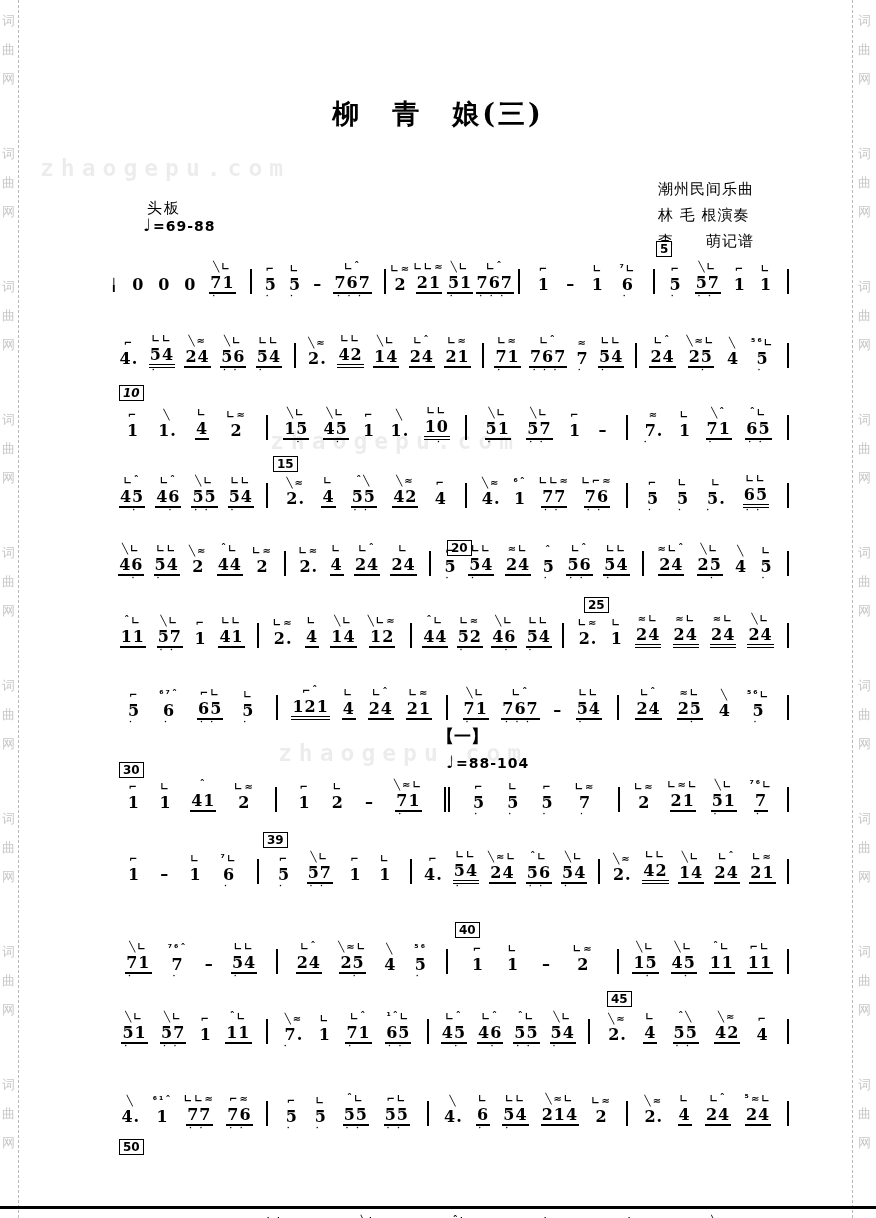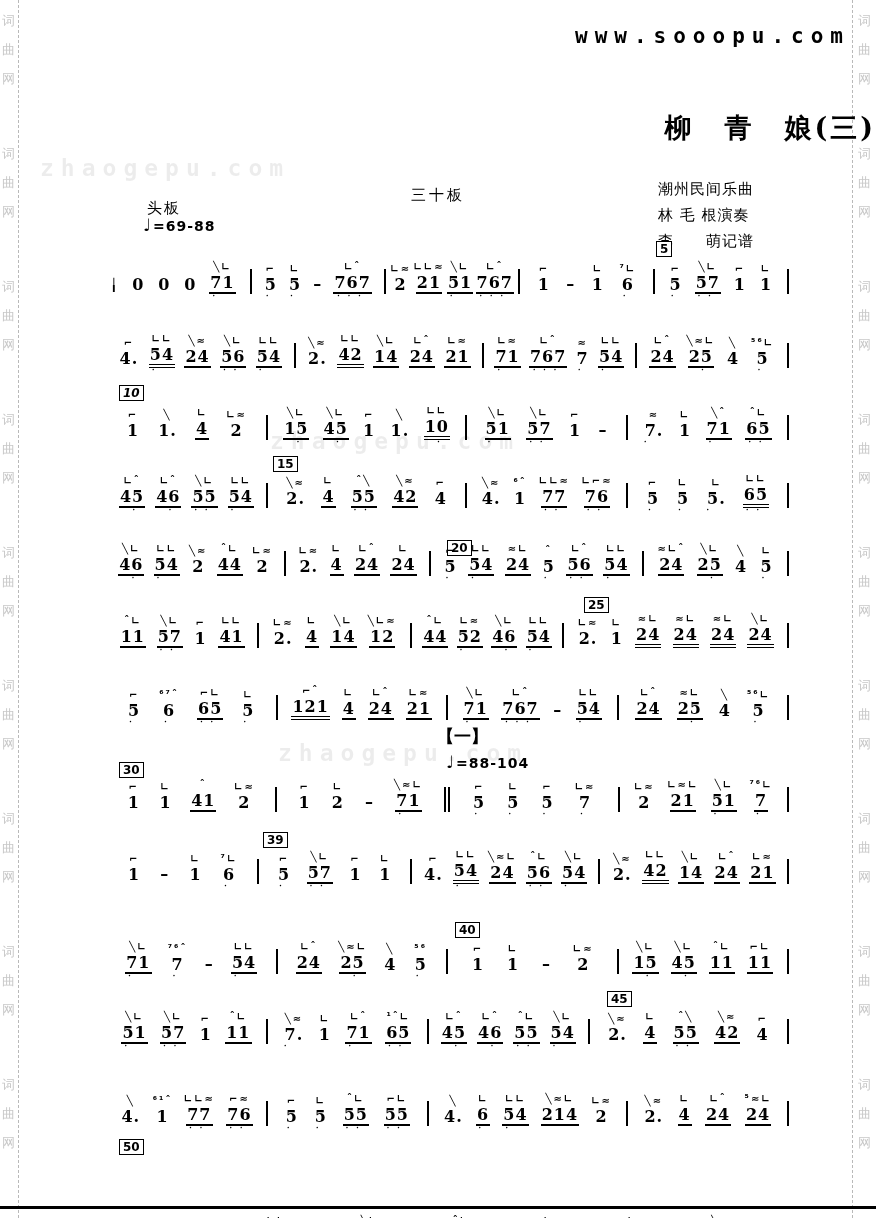--- a/index.html
+++ b/index.html
@@ -10,21 +10,21 @@
   .sidecol{position:absolute;top:0;bottom:0;width:16px;color:#c8c8c8;
            font:13px "DejaVu Serif",serif}
   .sidecol .wmgrp{position:absolute;left:2px;white-space:pre;line-height:29px;text-align:center}
   
   .sitewm{position:absolute;top:24px;left:575px;font:700 21px "DejaVu Sans Mono",monospace;
           letter-spacing:7px;white-space:nowrap}
   
   .faintwm{position:absolute;font:700 23px "DejaVu Sans Mono",monospace;letter-spacing:7px;
            color:#000;opacity:.07;white-space:nowrap}
   
-  .title{position:absolute;top:110px;left:0;width:100%;text-align:right;
+  .title{position:absolute;top:96px;left:0;width:100%;text-align:center;
          font:700 27px "DejaVu Serif",serif;letter-spacing:3px}
   .subtitle{position:absolute;top:151px;left:0;width:100%;text-align:center;
             font:700 19px "DejaVu Serif",serif;letter-spacing:4px}
   .ban{position:absolute;top:186px;left:0;width:100%;text-align:center;
        font:15px "DejaVu Serif",serif;letter-spacing:3px}
   .credits{position:absolute;top:176px;left:658px;font:15px "DejaVu Serif",serif;
            line-height:26px;letter-spacing:1px}
   .touban{position:absolute;top:199px;left:147px;font:15px "DejaVu Serif",serif;letter-spacing:2px}
   .tempo{position:absolute;font:700 14px "DejaVu Sans",sans-serif;letter-spacing:1px}
   .tempo .notehead{font-size:17px;font-weight:400;margin-right:1px}
@@ -109,27 +109,25 @@
 曲
 网</div>
       <div class="wmgrp" style="top: 937px;">词
 曲
 网</div>
       <div class="wmgrp" style="top: 1070px;">词
 曲
 网</div>
     </div>
 
-  <div class="sitewm">www.sooopu.com</div>
   <div class="faintwm" style="top:155px;left:40px">zhaogepu.com</div>
   <div class="faintwm" style="top:428px;left:270px">zhaogepu.com</div>
   <div class="faintwm" style="top:740px;left:278px">zhaogepu.com</div>
 
   <div class="title">柳　青　娘(三)</div>
-  <div class="ban">三十板</div>
   <div class="credits">
     <div>潮州民间乐曲</div>
     <div>林 毛 根演奏</div>
     <div>李　　萌记谱</div>
   </div>
   <div class="touban">头板</div>
   <div class="tempo" id="tempo1">
     <span class="notehead">♩</span><span>=69-88</span>
   </div>
 

